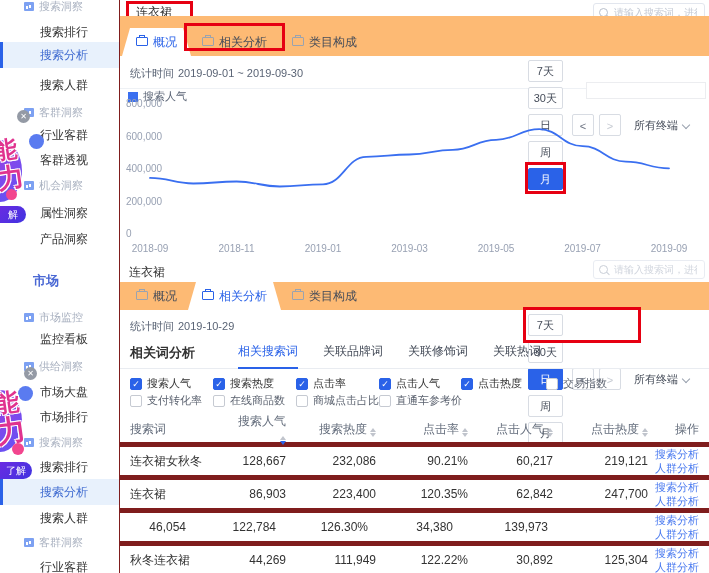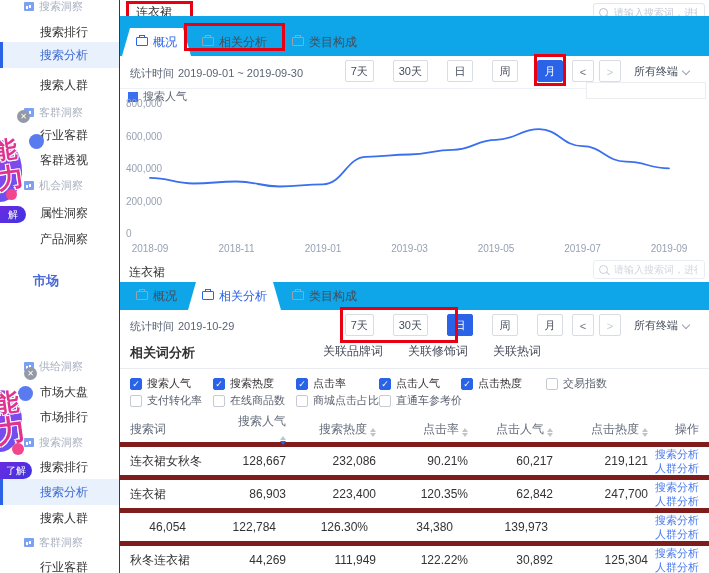--- a/index.html
+++ b/index.html
@@ -32,21 +32,21 @@
   .keyword-plain{position:absolute;left:9px;top:6px;font-size:12px;color:#333;}
   .searchbox{position:absolute;right:4px;width:112px;height:19px;background:#fff;
             border:1px solid #e2e6ee;border-radius:3px;display:flex;align-items:center;padding:0 5px;box-sizing:border-box;}
   .searchbox input{border:none;outline:none;width:100%;font-size:10px;color:#9aa2b1;background:transparent;
             font-family:"Liberation Sans","DejaVu Sans",sans-serif;}
   .searchbox input::placeholder{color:#c3c9d4;}
   .mag{flex:0 0 auto;width:7px;height:7px;border:1px solid #b9c0cc;border-radius:50%;position:relative;margin-right:4px;}
   .mag::after{content:"";position:absolute;width:4px;height:1px;background:#b9c0cc;
             transform:rotate(45deg);right:-3px;bottom:-1px;}
 
-  .tabrow{position:absolute;left:0;right:0;background:#0ea5e9;}
+  .tabrow{position:absolute;left:0;right:0;background:#fdba74;}
   .tab{position:absolute;bottom:0;height:28px;line-height:28px;padding:0 14px;color:#454c59;
        cursor:pointer;white-space:nowrap;}
   .tab.active{background:#fff;color:#2a62e8;
        clip-path:polygon(8px 0,calc(100% - 8px) 0,100% 100%,0 100%);}
   .tab-icon{display:inline-block;width:10px;height:7px;border:1px solid #9aa3b0;border-radius:1px;
        position:relative;margin-right:5px;}
   .tab-icon::before{content:"";position:absolute;left:2px;top:-3px;width:4px;height:2px;
        border:1px solid #9aa3b0;border-bottom:none;}
   .tab.active .tab-icon,.tab.active .tab-icon::before{border-color:#2a62e8;}
 
@@ -57,21 +57,21 @@
   .rbtn{position:relative;height:22px;line-height:20px;min-width:26px;text-align:center;padding:0 5px;
        border:1px solid #d8dce3;border-radius:2px;background:#fff;color:#454c59;font-size:11px;
        box-sizing:border-box;cursor:pointer;}
   .rbtn.active{background:#2a62e8;border-color:#2a62e8;color:#fff;}
   .nav-btn{height:22px;width:22px;line-height:20px;text-align:center;border:1px solid #d8dce3;
        border-radius:2px;background:#fff;color:#6b7280;font-size:11px;box-sizing:border-box;cursor:pointer;}
   .nav-btn.disabled{color:#c6cad2;}
   .terminal{display:flex;align-items:center;color:#454c59;font-size:11px;margin-left:8px;cursor:pointer;white-space:nowrap;justify-content:center;}
   .caret{display:inline-block;width:5px;height:5px;border-right:1px solid #98a0ad;
        border-bottom:1px solid #98a0ad;transform:rotate(45deg);margin-left:5px;vertical-align:2px;}
-  .range-group{position:relative;display:flex;gap:19px;}
+  .range-group{position:relative;display:flex;gap:5px;flex-direction:column;}
 
   
   .ann{position:absolute;border:3px solid #e60012;pointer-events:none;z-index:50;}
 
   .ghost-box{position:absolute;background:#fff;border:1px solid #ecedf0;z-index:5;}
 
   
   .chart{position:absolute;left:0;right:0;top:86px;height:170px;}
   .legend{position:absolute;left:8px;top:3px;display:flex;align-items:center;gap:5px;
        color:#5a6475;font-size:11px;}
@@ -201,20 +201,22 @@
             <text x="549.0" y="154" text-anchor="middle" class="xtick">2019-09</text>
             <path d="M30.0,79.9C49.5,79.9 53.8,85.5 73.3,85.5C92.7,85.5 97.0,83.5 116.5,83.5C136.0,83.5 140.3,88.5 159.8,88.5C179.2,88.5 183.5,86.4 203.0,86.4C222.5,86.4 226.8,58.8 246.3,58.8C265.7,58.8 270.0,56.5 289.5,56.5C309.0,56.5 313.3,51.8 332.8,51.8C352.2,51.8 356.5,41.8 376.0,41.8C395.5,41.8 399.8,31.2 419.3,31.2C438.7,31.2 443.0,48.2 462.5,48.2C482.0,48.2 486.3,63.7 505.8,63.7C525.2,63.7 529.5,70.3 549.0,70.3" fill="none" stroke="#3a6ff0" stroke-width="1.8" stroke-linecap="round"></path>
           </svg>
       </div>
     </div>
   </section>
 
   <section class="panel" id="panel-bottom">
     <aside class="sidebar">
       <div class="market-header">市场</div>
+      <div class="side-item section" style="top:49px"><span class="sec-icon"></span><span>市场监控</span></div>
+      <div class="side-item" style="top:71px"><span>监控看板</span></div>
       <div class="side-item section" style="top:98px"><span class="sec-icon"></span><span>供给洞察</span></div>
       <div class="side-item" style="top:124px"><span>市场大盘</span></div>
       <div class="side-item" style="top:149px"><span>市场排行</span></div>
       <div class="side-item section" style="top:174px"><span class="sec-icon"></span><span>搜索洞察</span></div>
       <div class="side-item" style="top:199px"><span>搜索排行</span></div>
       <div class="side-item active" style="top:221px"><span>搜索分析</span></div>
       <div class="side-item" style="top:250px"><span>搜索人群</span></div>
       <div class="side-item section" style="top:274px"><span class="sec-icon"></span><span>客群洞察</span></div>
       <div class="side-item" style="top:299px"><span>行业客群</span></div>
     </aside>
@@ -250,20 +252,21 @@
           <button class="nav-btn disabled">&gt;</button>
           <span class="terminal">
               <span>所有终端</span>
               <span class="caret"></span>
             </span>
         </div>
       </div>
 
       <div class="wordrow">
         <div class="word-title">相关词分析</div>
+        <div class="wtab active" style="left:118px">相关搜索词</div>
         <div class="wtab" style="left:203px">关联品牌词</div>
         <div class="wtab" style="left:288px">关联修饰词</div>
         <div class="wtab" style="left:373px">关联热词</div>
       </div>
 
       <div class="metrics">
         <label class="metric checked" style="left:10px;top:0">
             <span class="cb"></span>
             <span>搜索人气</span>
           </label>

